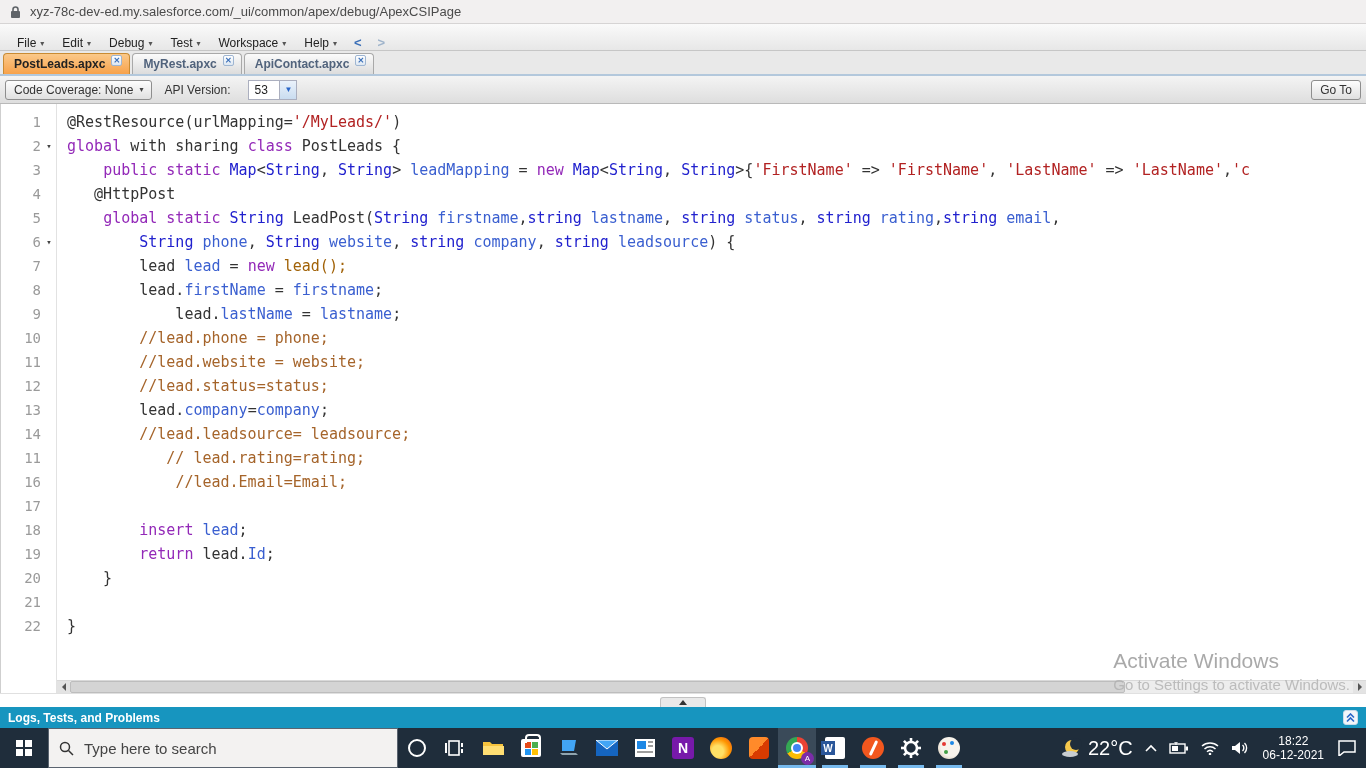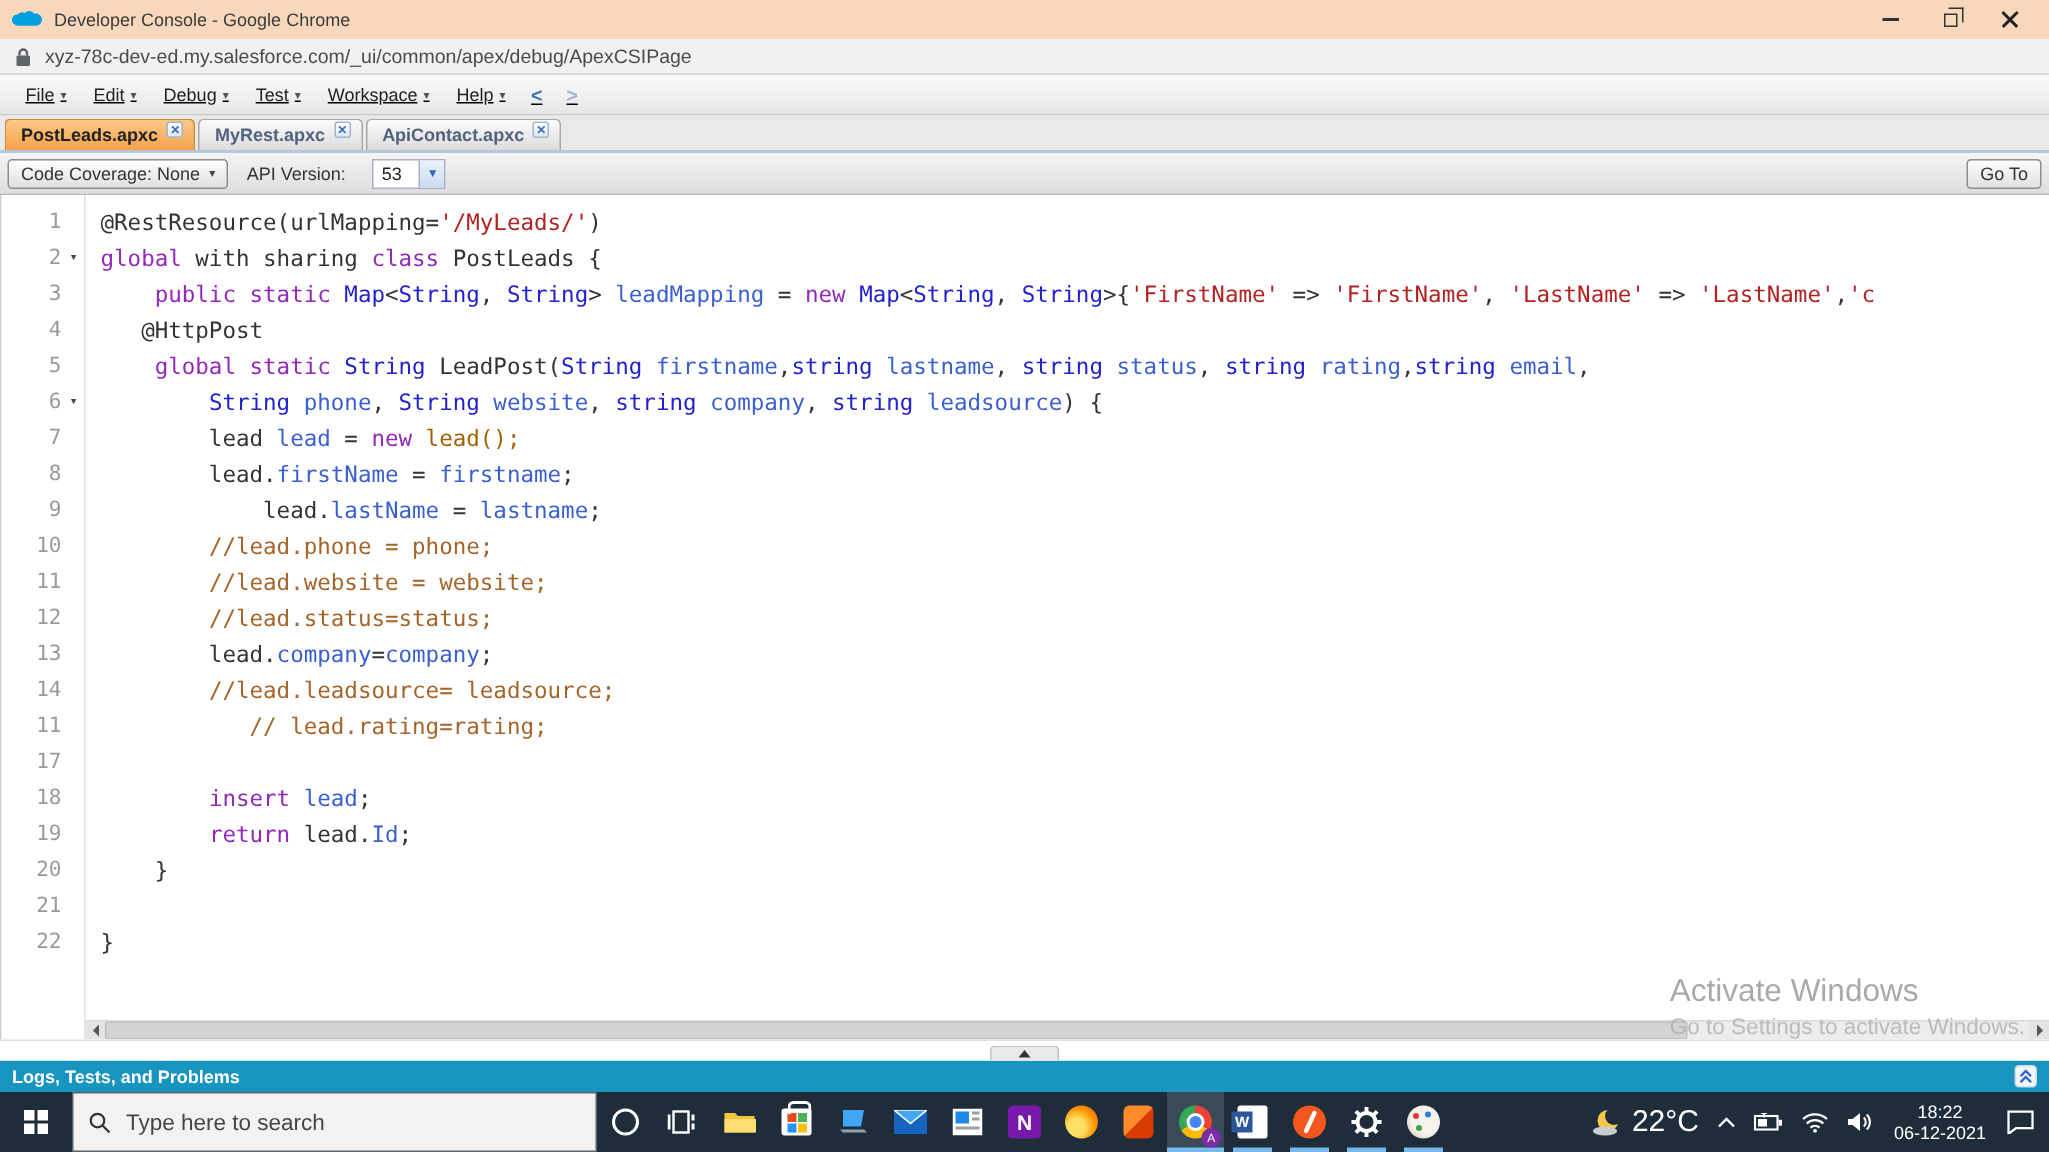--- a/index.html
+++ b/index.html
@@ -18,21 +18,21 @@
   .ic-close { position:relative; width:12px; height:12px; }
   .ic-close:before,.ic-close:after { content:""; position:absolute; left:-1px; top:5px; width:14px; height:1.6px; background:#222; }
   .ic-close:before{ transform:rotate(45deg);} .ic-close:after{ transform:rotate(-45deg);}
 
   
   .urlbar { height:24px; background:#F2F0F0; border-bottom:1px solid #D6D4D4; display:flex; align-items:center; padding:0 10px; flex:0 0 auto; }
   .lock { width:11px; height:14px; margin-right:9px; flex:0 0 auto; }
   .url-text { font-size:13px; color:#4b4b4b; }
 
   
-  .menubar { height:27px; background:linear-gradient(#FAFAFA,#E7E7E7); border-bottom:1px solid #C6C6C6; display:flex; align-items:center; padding:0 8px; flex:0 0 auto;text-decoration:underline; }
+  .menubar { height:27px; background:linear-gradient(#FAFAFA,#E7E7E7); border-bottom:1px solid #C6C6C6; display:flex; align-items:flex-end; padding:0 8px; flex:0 0 auto; }
   .menu-item { font-size:12px; color:#222; padding:0 9px; display:flex; align-items:center; cursor:default; }
   .menu-item:after { content:"▾"; font-size:8px; color:#555; margin-left:4px; }
   .nav-arrow { font-size:13px; padding:0 8px; font-weight:bold; }
   .nav-back { color:#3A6FB8; } .nav-fwd { color:#9FB4CB; }
 
   
   .tabbar { height:25px; background:#E9E9E9; border-bottom:2px solid #B3C8DC; display:flex; align-items:flex-start; padding:2px 0 0 3px; flex:0 0 auto; }
   .tab { height:21px; display:flex; align-items:center; padding:0 7px 0 10px; margin-right:2px; border:1px solid #A9A9A9; border-bottom:none; border-radius:4px 4px 0 0;
          background:linear-gradient(#FBFBFB,#DCDCDC); font-size:12px; font-weight:bold; color:#51637C; }
   .tab.active { background:linear-gradient(#FBC férence98A,#F7A24B); background:linear-gradient(#FBC98A,#F7A24B); border-color:#C98B33; color:#222; }
@@ -111,37 +111,20 @@
   .paint-ic i { position:absolute; width:4px; height:4px; border-radius:50%; }
   .store-ic { width:20px; height:18px; background:#fff; border-radius:2px; position:relative; display:grid; grid-template-columns:6px 6px; grid-template-rows:6px 6px; gap:1px; align-content:center; justify-content:center; }
   .store-ic:before { content:""; position:absolute; top:-5px; left:4px; width:12px; height:7px; border:2px solid #fff; border-bottom:none; border-radius:4px 4px 0 0; }
   .cortana-ic { width:18px; height:18px; border:2px solid #fff; border-radius:50%; }
 </style>
 </head>
 <body>
 
 <div class="app">
 
-  <div class="titlebar">
-    <svg class="cloud" viewBox="0 0 24 16">
-        <path fill="#00A1E0" d="M10 3c2-2.5 6-2.3 7.6.3 3-.8 6.4 1.3 6.4 4.7 0 3-2.4 5-5.2 5H5.4C2.4 13 0 11 0 8.2 0 5.5 2.3 3.6 5 4 6 2.2 8.5 1.7 10 3z"></path>
-      </svg>
-    <span class="title-text">Developer Console - Google Chrome</span>
-    <div class="win-ctls">
-      <div class="win-btn">
-          <div class="ic-min"></div>
-        </div>
-      <div class="win-btn">
-          <div class="ic-restore"></div>
-        </div>
-      <div class="win-btn">
-          <div class="ic-close"></div>
-        </div>
-    </div>
-  </div>
 
   <div class="urlbar">
     <svg class="lock" viewBox="0 0 11 14">
         <rect x="1" y="6" width="9" height="7" rx="1" fill="#5f6368"></rect>
         <path d="M3 6V4.5a2.5 2.5 0 0 1 5 0V6" fill="none" stroke="#5f6368" stroke-width="1.6"></path>
       </svg>
     <span class="url-text">xyz-78c-dev-ed.my.salesforce.com/_ui/common/apex/debug/ApexCSIPage</span>
   </div>
 
   <div class="menubar">
@@ -198,20 +181,21 @@
         <div class="code-row"><div class="gutter-cell">6</div><span class="fold">▾</span><div class="code-cell"><span style="color: rgb(51, 51, 51);">        </span><span style="color: rgb(33, 33, 206);">String</span><span style="color: rgb(51, 51, 51);"> </span><span style="color: rgb(58, 95, 208);">phone</span><span style="color: rgb(51, 51, 51);">, </span><span style="color: rgb(33, 33, 206);">String</span><span style="color: rgb(51, 51, 51);"> </span><span style="color: rgb(58, 95, 208);">website</span><span style="color: rgb(51, 51, 51);">, </span><span style="color: rgb(33, 33, 206);">string</span><span style="color: rgb(51, 51, 51);"> </span><span style="color: rgb(58, 95, 208);">company</span><span style="color: rgb(51, 51, 51);">, </span><span style="color: rgb(33, 33, 206);">string</span><span style="color: rgb(51, 51, 51);"> </span><span style="color: rgb(58, 95, 208);">leadsource</span><span style="color: rgb(51, 51, 51);">) {</span></div></div>
         <div class="code-row"><div class="gutter-cell">7</div><span class="fold"></span><div class="code-cell"><span style="color: rgb(51, 51, 51);">        lead </span><span style="color: rgb(58, 95, 208);">lead</span><span style="color: rgb(51, 51, 51);"> = </span><span style="color: rgb(147, 41, 184);">new</span><span style="color: #a16207;"> lead();</span></div></div>
         <div class="code-row"><div class="gutter-cell">8</div><span class="fold"></span><div class="code-cell"><span style="color: rgb(51, 51, 51);">        lead.</span><span style="color: rgb(58, 95, 208);">firstName</span><span style="color: rgb(51, 51, 51);"> = </span><span style="color: rgb(58, 95, 208);">firstname</span><span style="color: rgb(51, 51, 51);">;</span></div></div>
         <div class="code-row"><div class="gutter-cell">9</div><span class="fold"></span><div class="code-cell"><span style="color: rgb(51, 51, 51);">            lead.</span><span style="color: rgb(58, 95, 208);">lastName</span><span style="color: rgb(51, 51, 51);"> = </span><span style="color: rgb(58, 95, 208);">lastname</span><span style="color: rgb(51, 51, 51);">;</span></div></div>
         <div class="code-row"><div class="gutter-cell">10</div><span class="fold"></span><div class="code-cell"><span style="color: rgb(51, 51, 51);">        </span><span style="color: rgb(165, 100, 42);">//lead.phone = phone;</span></div></div>
         <div class="code-row"><div class="gutter-cell">11</div><span class="fold"></span><div class="code-cell"><span style="color: rgb(51, 51, 51);">        </span><span style="color: rgb(165, 100, 42);">//lead.website = website;</span></div></div>
         <div class="code-row"><div class="gutter-cell">12</div><span class="fold"></span><div class="code-cell"><span style="color: rgb(51, 51, 51);">        </span><span style="color: rgb(165, 100, 42);">//lead.status=status;</span></div></div>
         <div class="code-row"><div class="gutter-cell">13</div><span class="fold"></span><div class="code-cell"><span style="color: rgb(51, 51, 51);">        lead.</span><span style="color: rgb(58, 95, 208);">company</span><span style="color: rgb(51, 51, 51);">=</span><span style="color: rgb(58, 95, 208);">company</span><span style="color: rgb(51, 51, 51);">;</span></div></div>
         <div class="code-row"><div class="gutter-cell">14</div><span class="fold"></span><div class="code-cell"><span style="color: rgb(51, 51, 51);">        </span><span style="color: rgb(165, 100, 42);">//lead.leadsource= leadsource;</span></div></div>
         <div class="code-row"><div class="gutter-cell">11</div><span class="fold"></span><div class="code-cell"><span style="color: rgb(51, 51, 51);">           </span><span style="color: rgb(165, 100, 42);">// lead.rating=rating;</span></div></div>
+        <div class="code-row"><div class="gutter-cell">16</div><span class="fold"></span><div class="code-cell"><span style="color: rgb(51, 51, 51);">            </span><span style="color: rgb(165, 100, 42);">//lead.Email=Email;</span></div></div>
         <div class="code-row"><div class="gutter-cell">17</div><span class="fold"></span><div class="code-cell"></div></div>
         <div class="code-row"><div class="gutter-cell">18</div><span class="fold"></span><div class="code-cell"><span style="color: rgb(51, 51, 51);">        </span><span style="color: rgb(147, 41, 184);">insert</span><span style="color: rgb(51, 51, 51);"> </span><span style="color: rgb(58, 95, 208);">lead</span><span style="color: rgb(51, 51, 51);">;</span></div></div>
         <div class="code-row"><div class="gutter-cell">19</div><span class="fold"></span><div class="code-cell"><span style="color: rgb(51, 51, 51);">        </span><span style="color: rgb(147, 41, 184);">return</span><span style="color: rgb(51, 51, 51);"> lead.</span><span style="color: rgb(58, 95, 208);">Id</span><span style="color: rgb(51, 51, 51);">;</span></div></div>
         <div class="code-row"><div class="gutter-cell">20</div><span class="fold"></span><div class="code-cell"><span style="color: rgb(51, 51, 51);">    }</span></div></div>
         <div class="code-row"><div class="gutter-cell">21</div><span class="fold"></span><div class="code-cell"></div></div>
         <div class="code-row"><div class="gutter-cell">22</div><span class="fold"></span><div class="code-cell"><span style="color: rgb(51, 51, 51);">}</span></div></div>
       </div>
     <div class="watermark">
       <div class="wm1">Activate Windows</div>
       <div class="wm2">Go to Settings to activate Windows.</div>

